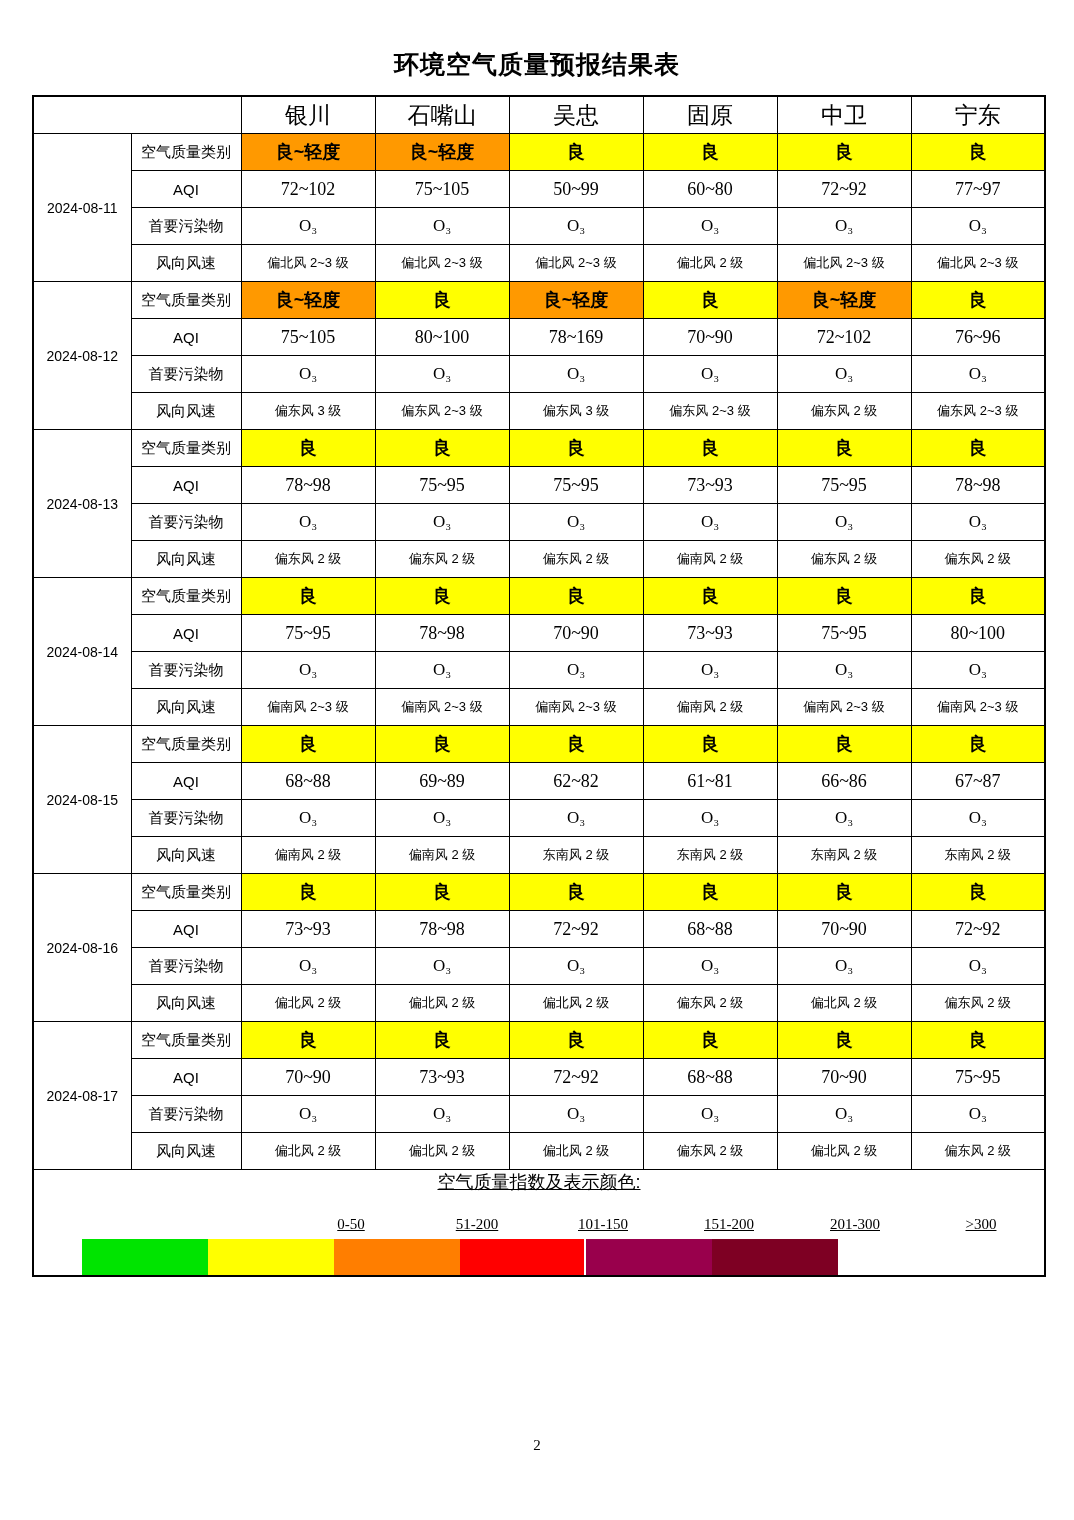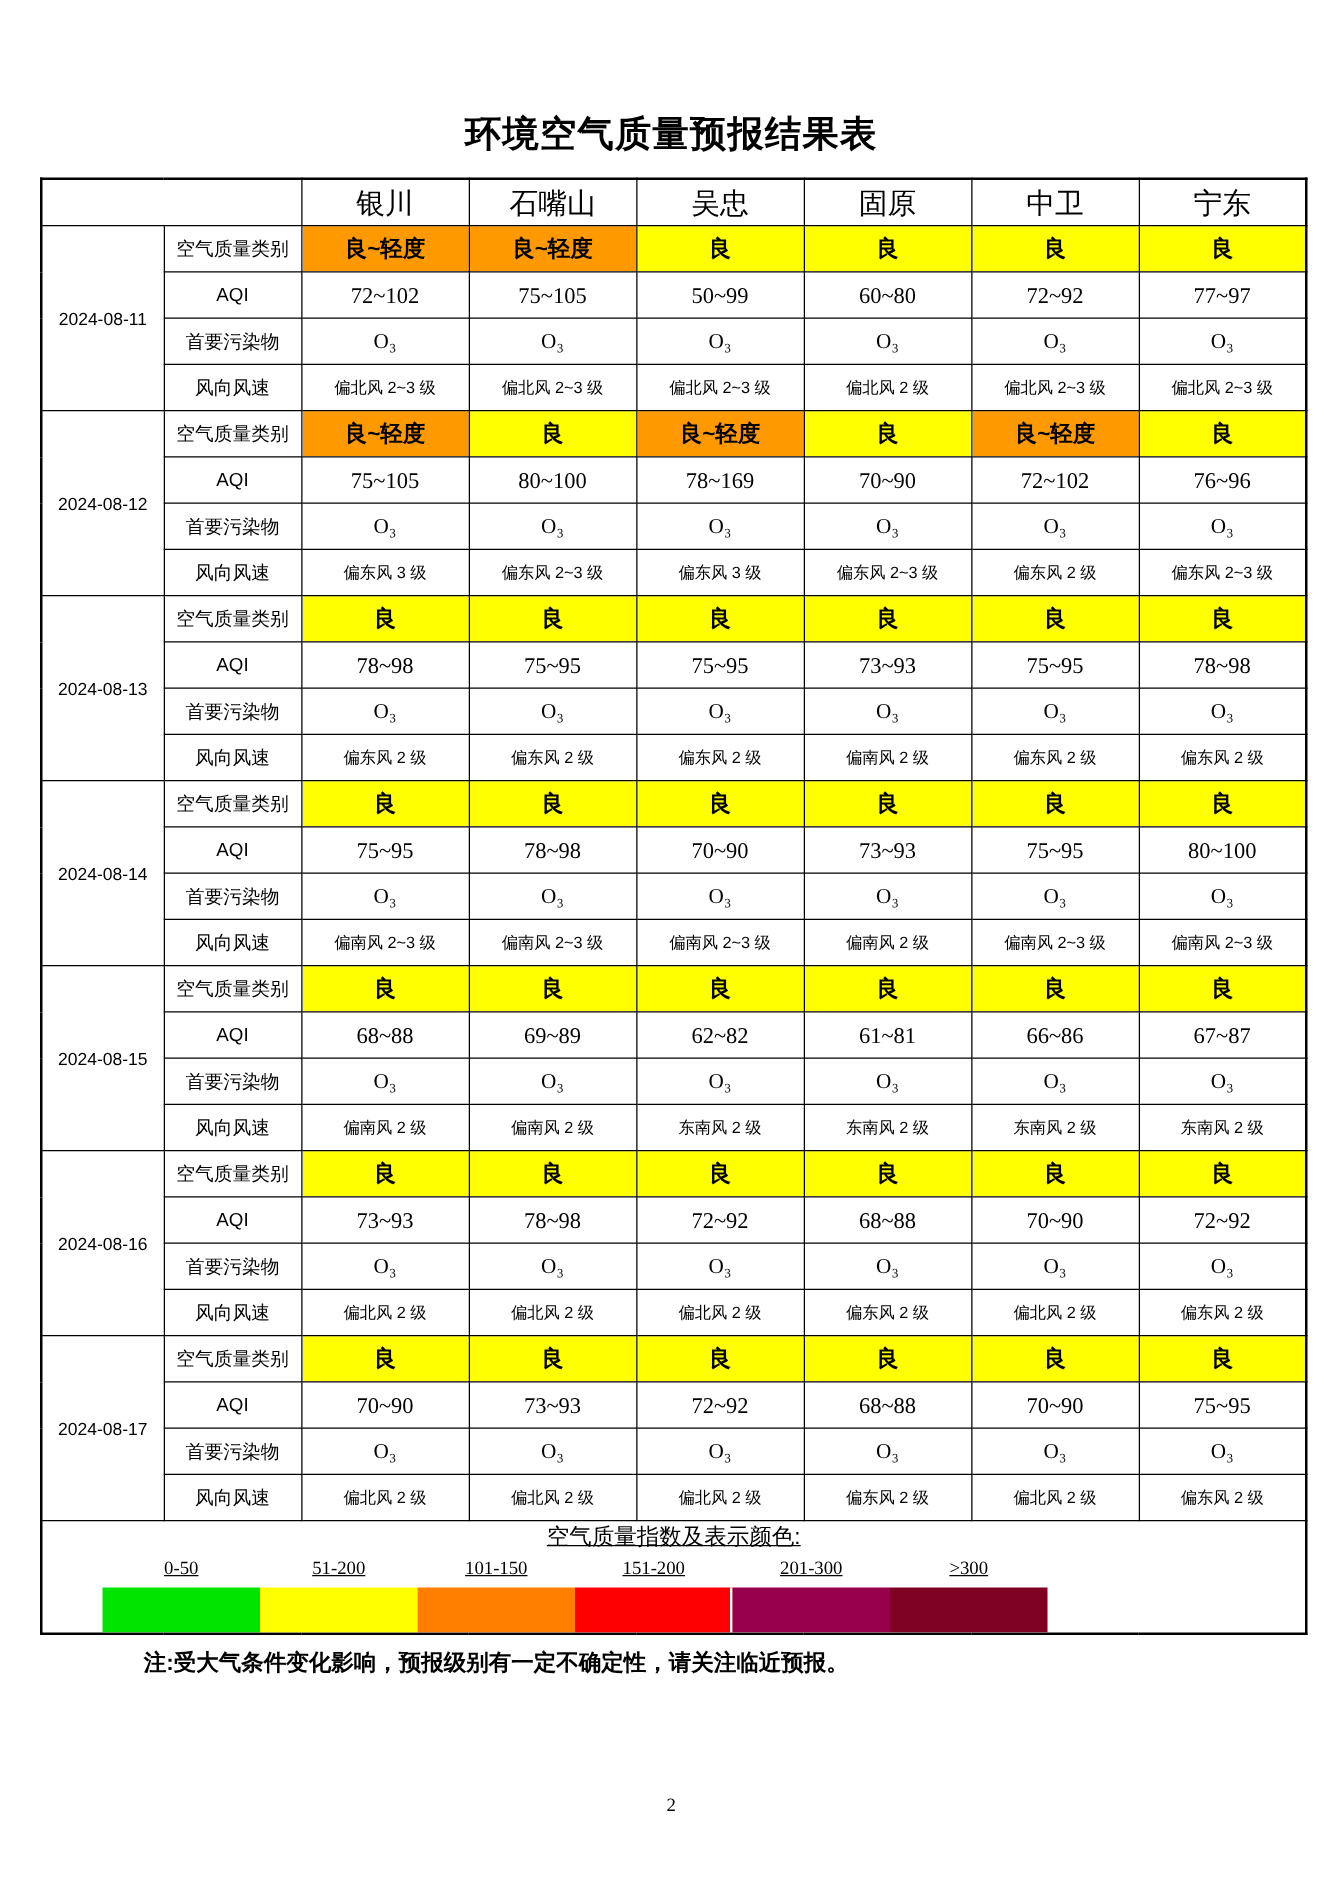--- a/index.html
+++ b/index.html
@@ -1,34 +1,34 @@
 <!DOCTYPE html>
 <html><head>
 <meta charset="utf-8">
 <style>
   html,body{margin:0;padding:0;background:#fff;}
   .page{position:relative;width:1074px;height:1520px;background:#fff;color:#000;
         font-family:"Liberation Sans","DejaVu Sans",sans-serif;overflow:hidden;}
-  .title{margin:0;padding-top:88px;text-align:center;font-size:29px;font-weight:bold;
+  .title{margin:0;padding-top:48px;text-align:center;font-size:25px;font-weight:bold;
          letter-spacing:1px;font-family:"Liberation Sans","DejaVu Sans",sans-serif;}
   table.forecast{margin:14px 0 0 32px;width:1012px;border-collapse:collapse;table-layout:fixed;
                  border:2px solid #000;}
   table.forecast td{border:1px solid #000;text-align:center;vertical-align:middle;
                     padding:0;height:36px;overflow:hidden;white-space:nowrap;}
   td.c-city{height:38px;font-size:23px;}
   td.c-corner{height:38px;}
   td.c-date{font-family:Liberation Sans, sans-serif;font-size:14px;}
   td.c-label{font-size:15px;}
   td.c-cat{font-size:18px;font-weight:bold;}
   td.c-aqi{font-family:"Liberation Serif","DejaVu Serif",serif;font-size:18px;}
   td.c-pol{font-family:"Liberation Serif","DejaVu Serif",serif;font-size:17px;}
   td.c-wind{font-size:13px;}
   td.legend-cell{height:105px;vertical-align:top;text-align:left;padding:4px 0 0 8px;text-decoration:underline;}
   .legend-title{font-size:18px;}
-  .legend-labels{display:flex;margin:6px 0 0 48px;}
+  .legend-labels{display:flex;margin:22px 0 0 48px;justify-content:flex-end;}
   .legend-label{width:126px;text-align:center;
                 font-family:"Liberation Serif","DejaVu Serif",serif;font-size:15px;}
   .legend-bar{display:flex;margin:6px 0 0 48px;}
   .legend-swatch{width:126px;height:36px;}
   .legend-swatch.gap{border-right:2px solid #fff;box-sizing:border-box;}
   .note{margin:10px 0 0 115px;font-size:18px;font-weight:bold;}
   .pagenum{position:absolute;left:0;right:0;bottom:66px;text-align:center;
            font-family:"Liberation Serif","DejaVu Serif",serif;font-size:15px;}
 </style>
 </head>
@@ -335,17 +335,16 @@
               <div class="legend-swatch" style="background: rgb(255, 126, 0);"></div>
               <div class="legend-swatch gap" style="background: rgb(255, 0, 0);"></div>
               <div class="legend-swatch" style="background: rgb(153, 0, 76);"></div>
               <div class="legend-swatch" style="background: rgb(126, 0, 35);"></div>
             </div>
           </td>
         </tr>
       </tbody>
   </table>
 
-  <div class="note">注:受大气条件变化影响，预报级别有一定不确定性，请关注临近预报。</div>
 
   <div class="pagenum">2</div>
 
 </div>
 
 </body></html>

